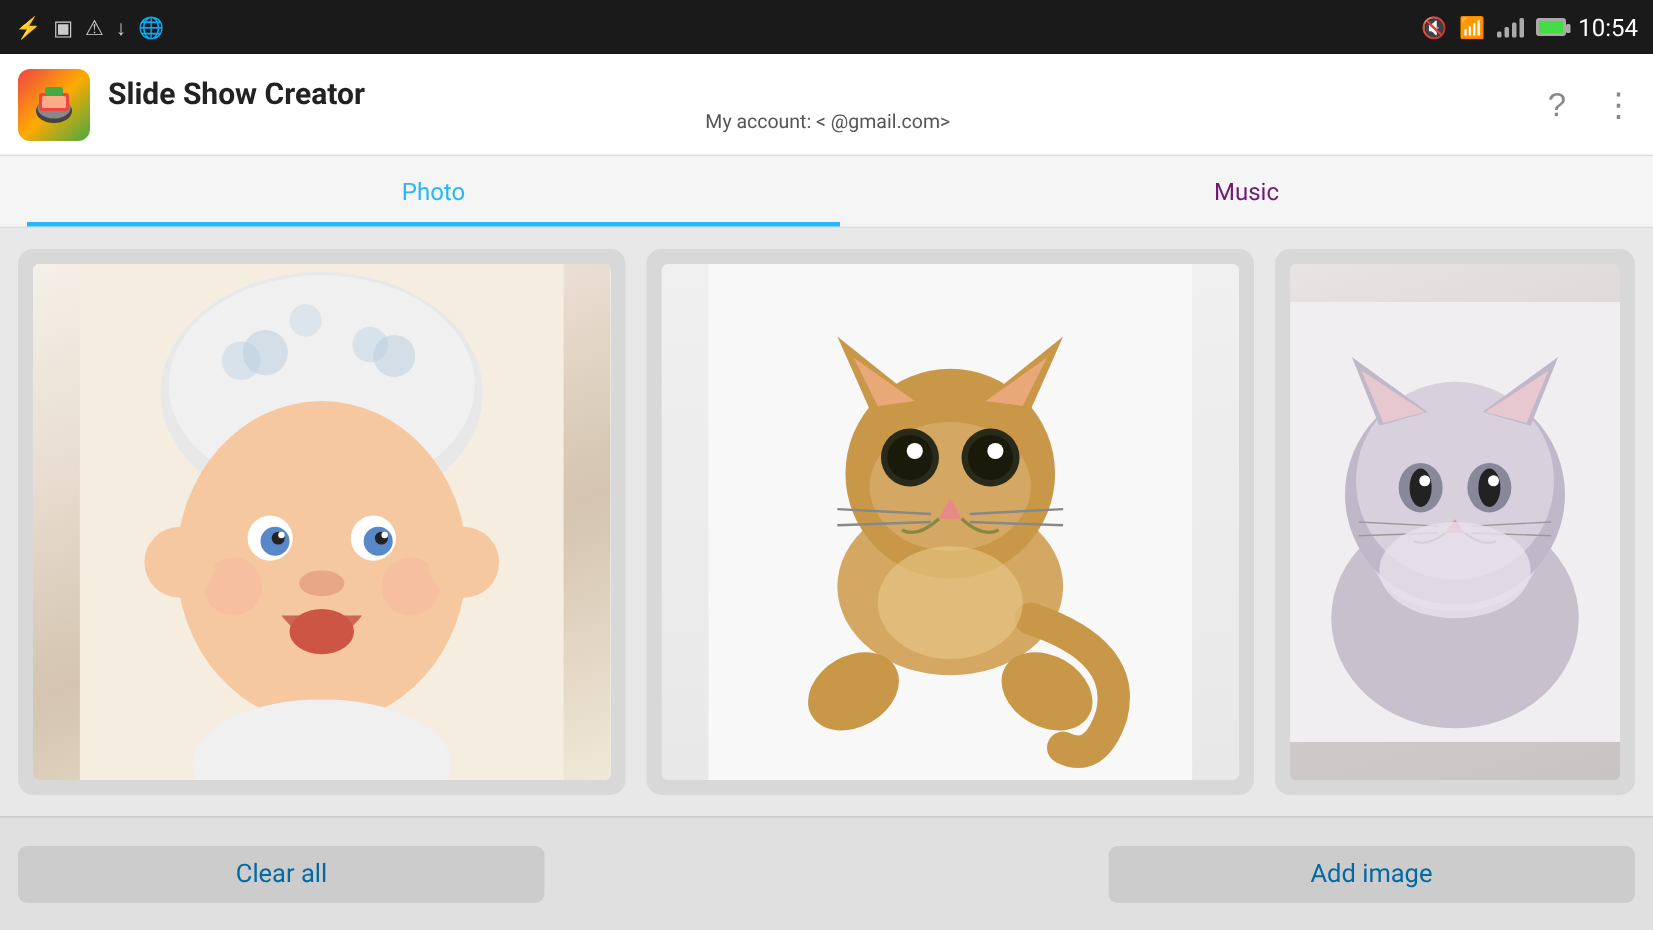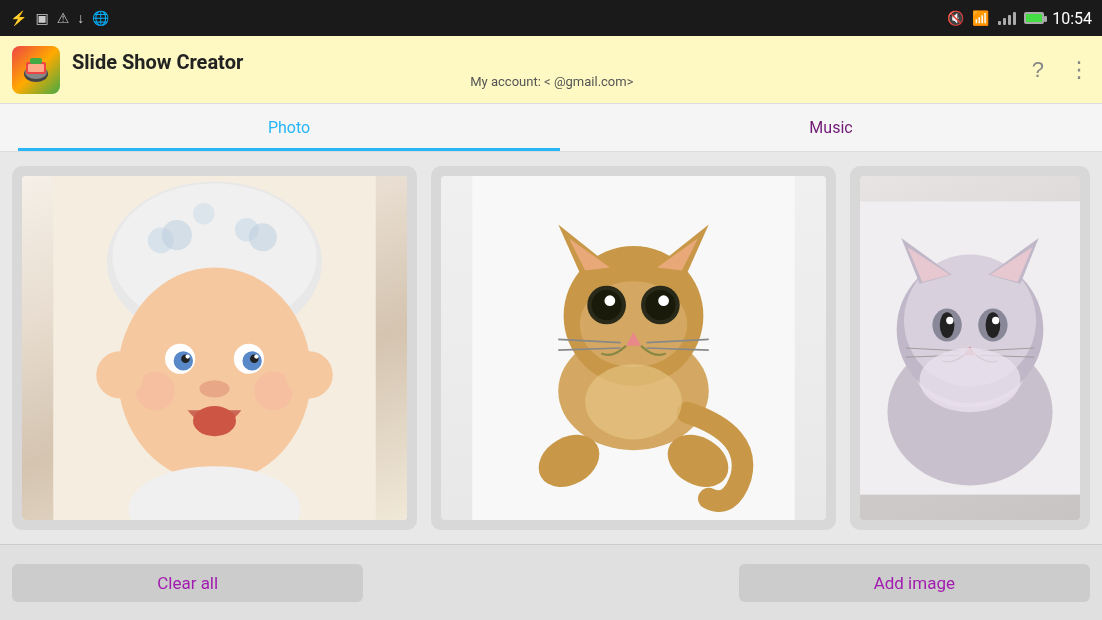--- a/index.html
+++ b/index.html
@@ -58,21 +58,21 @@
       width: 3px;
       height: 6px;
       background: #aaa;
       border-radius: 1px;
     }
 
     
     #app-header {
       width: 100%;
       height: 68px;
-      background: #fef9c3;
+      background: #ffffff;
       display: flex;
       align-items: center;
       padding: 0 12px;
       border-bottom: 1px solid #ddd;
     }
     .app-logo {
       width: 48px;
       height: 48px;
       margin-right: 12px;
       position: relative;
@@ -225,21 +225,21 @@
       gap: 12px;
       border-top: 1px solid #ccc;
     }
     .bottom-btn {
       flex: 1;
       height: 38px;
       background: #cccccc;
       border: none;
       border-radius: 6px;
       font-size: 17px;
-      color: #a21caf;
+      color: #0369a1;
       cursor: pointer;
       font-family: inherit;
     }
     .btn-spacer {
       flex: 1;
     }
     .signal-bars {
       display: inline-flex;
       align-items: flex-end;
       gap: 2px;

